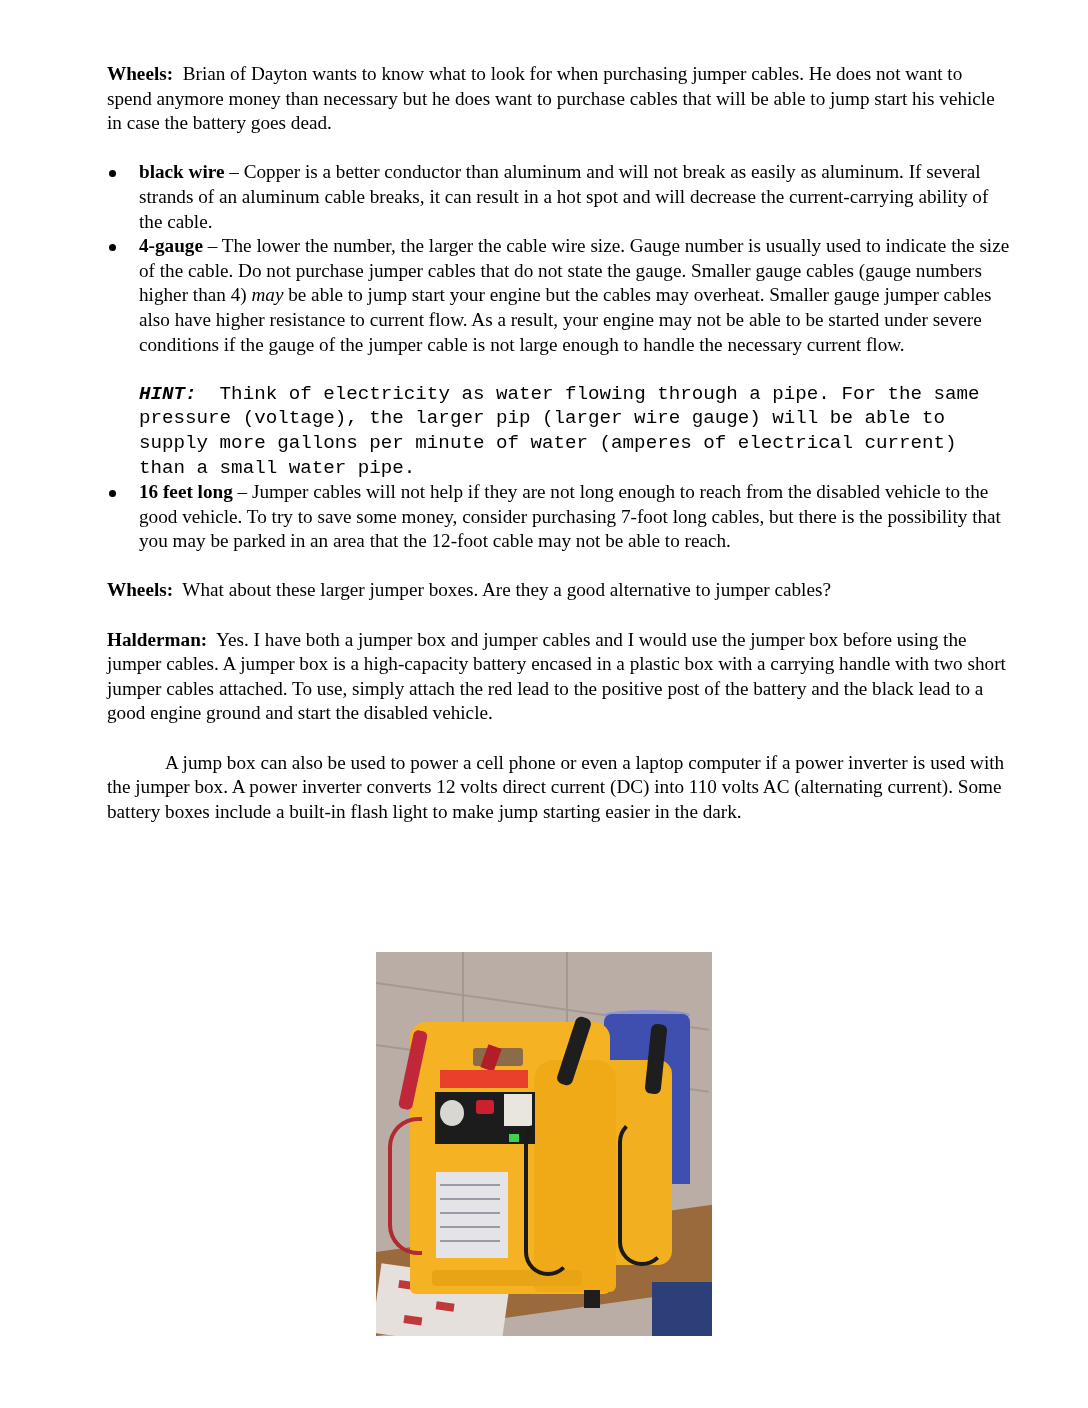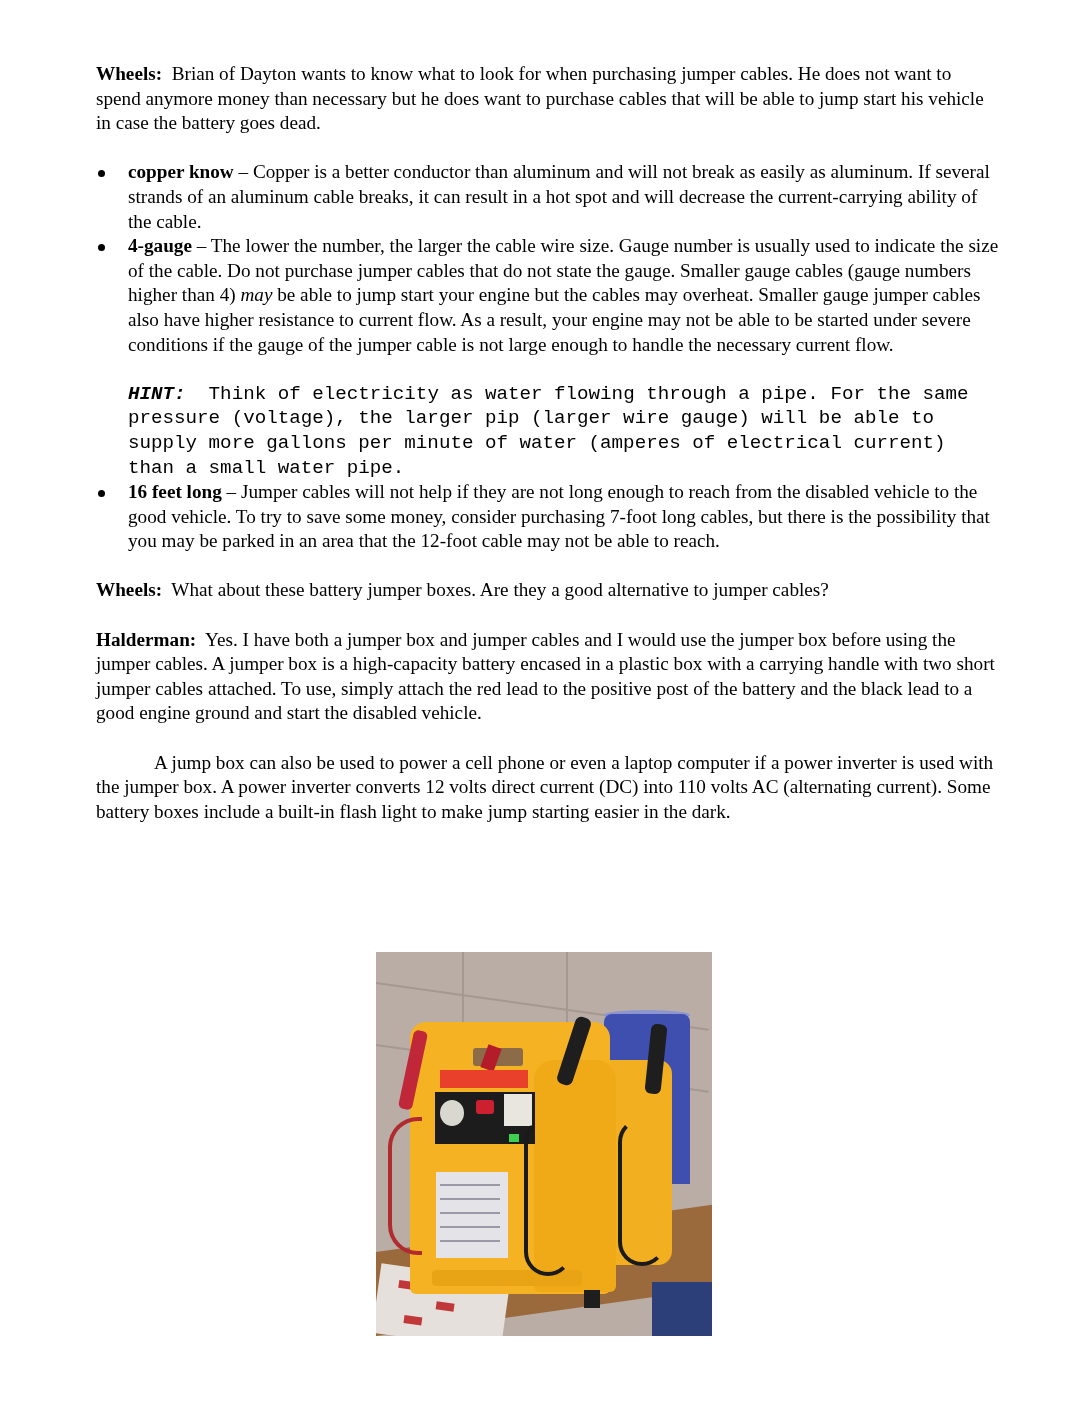--- a/index.html
+++ b/index.html
@@ -1,21 +1,21 @@
 <!DOCTYPE html>
 <html><head>
   <meta charset="utf-8">
   <style>
     html, body { margin: 0; padding: 0; background: #ffffff; }
     body {
       width: 1088px; height: 1408px; position: relative; overflow: hidden;
       font-family: "Liberation Serif", "DejaVu Serif", serif;
       font-size: 19.2px; line-height: 24.6px; color: #000;
     }
-    .page { position: absolute; left: 96px; top: 62px; width: 904px; }
+    .page { position: absolute; left: 107px; top: 62px; width: 904px; }
     p { margin: 0; }
     .para { margin-bottom: 24.6px; }
     .speaker { font-weight: bold; }
     ul.features { list-style: none; margin: 0 0 24.6px 0; padding: 0; }
     ul.features li { position: relative; padding-left: 32px; }
     ul.features li .bullet {
       position: absolute; left: 2px; top: 10px; width: 7px; height: 7px;
       border-radius: 50%; background: #000;
     }
     .term { font-weight: bold; }
@@ -64,21 +64,21 @@
 
   <p class="para">
     <span class="speaker">Wheels:</span>&nbsp;
     <span>Brian of Dayton wants to know what to look for when purchasing jumper cables.  He does not want to spend anymore money than necessary but he does want to purchase cables that will be able to jump start his vehicle in case the battery goes dead.</span>
   </p>
 
 
   <ul class="features">
     <li>
       <span class="bullet"></span>
-      <span class="term">copper know</span>
+      <span class="term">black wire</span>
       <span>– Copper is a better conductor than aluminum and will not break as easily as aluminum.  If several strands of an aluminum cable breaks, it can result in a hot spot and will decrease the current-carrying ability of the cable.</span>
     </li>
     <li>
       <span class="bullet"></span>
       <span class="term">4-gauge</span>
       <span>– The lower the number, the larger the cable wire size.  Gauge number is usually used to indicate the size of the cable.  Do not purchase jumper cables that do not state the gauge.  Smaller gauge cables (gauge numbers higher than 4)</span>
       <em>may</em>
       <span>be able to jump start your engine but the cables may overheat.  Smaller gauge jumper cables also have higher resistance to current flow.  As a result, your engine may not be able to be started under severe conditions if the gauge of the jumper cable is not large enough to handle the necessary current flow.</span>
       <p class="hint-block">
         <span class="hint-label">HINT:</span>&nbsp;
@@ -87,21 +87,21 @@
     </li>
     <li>
       <span class="bullet"></span>
       <span class="term">16 feet long</span>
       <span>– Jumper cables will not help if they are not long enough to reach from the disabled vehicle to the good vehicle.  To try to save some money, consider purchasing 7-foot long cables, but there is the possibility that you may be parked in an area that the 12-foot cable may not be able to reach.</span>
     </li>
   </ul>
 
   <p class="para">
     <span class="speaker">Wheels:</span>&nbsp;
-    <span>What about these battery jumper boxes.  Are they a good alternative to jumper cables?</span>
+    <span>What about these larger jumper boxes.  Are they a good alternative to jumper cables?</span>
   </p>
 
   <p class="para">
     <span class="speaker">Halderman:</span>&nbsp;
     <span>Yes.  I have both a jumper box and jumper cables and I would use the jumper box before using the jumper cables.  A jumper box is a high-capacity battery encased in a plastic box with a carrying handle with two short jumper cables attached.  To use, simply attach the red lead to the positive post of the battery and the black lead to a good engine ground and start the disabled vehicle.</span>
   </p>
 
   <p class="para indent">A jump box can also be used to power a cell phone or even a laptop computer if a power inverter is used with the jumper box.  A power inverter converts 12 volts direct current (DC) into 110 volts AC (alternating current).  Some battery boxes include a built-in flash light to make jump starting easier in the dark.</p>
 </div>
 

